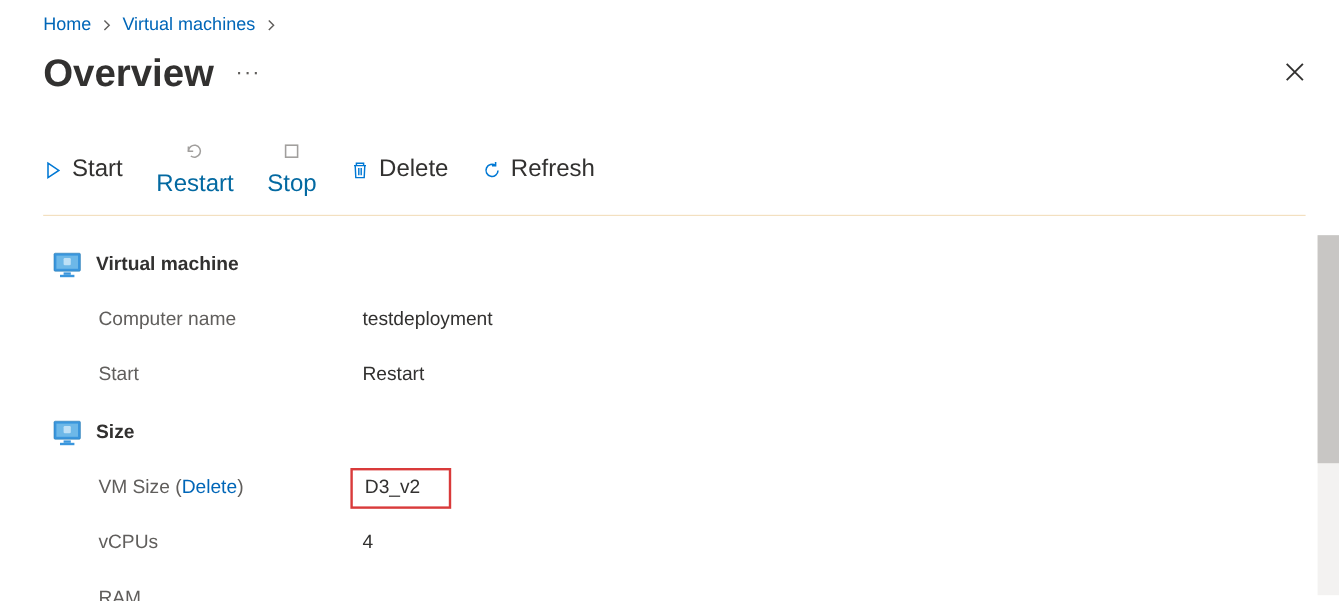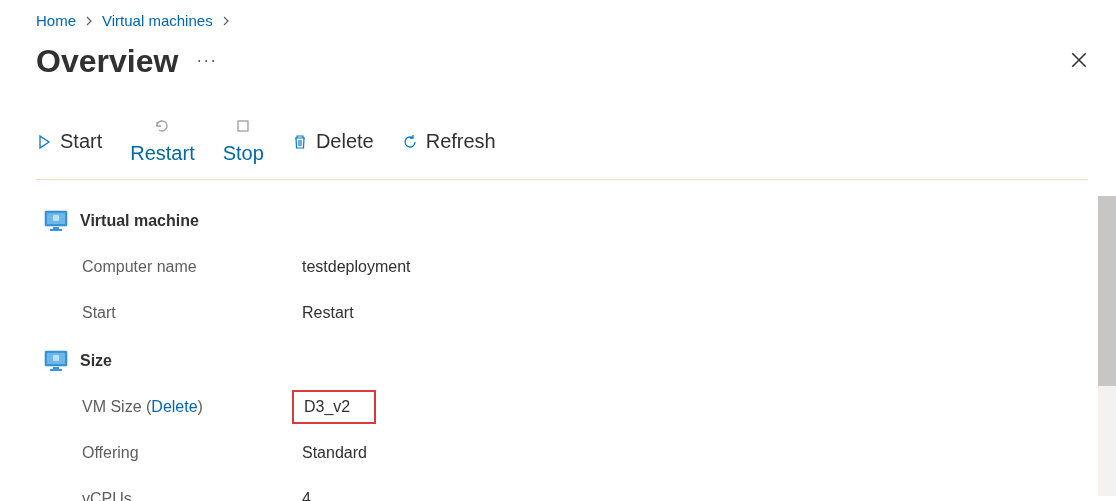--- a/index.html
+++ b/index.html
@@ -302,24 +302,20 @@
       <div class="kv-row">
         <span class="kv-key">
           <span>VM Size</span>
           <span class="paren"> (</span><span class="inline-link">Delete</span><span class="paren">)</span>
         </span>
         <span class="kv-val">
           <span class="highlight-box">D3_v2</span>
         </span>
       </div>
       <div class="kv-row">
-        <span class="kv-key">Offering</span>
-        <span class="kv-val">Standard</span>
-      </div>
-      <div class="kv-row">
         <span class="kv-key">vCPUs</span>
         <span class="kv-val">4</span>
       </div>
       <div class="kv-row">
         <span class="kv-key">RAM</span>
       </div>
     </div>
   </div>
 
   <div class="right-scroll-track">

